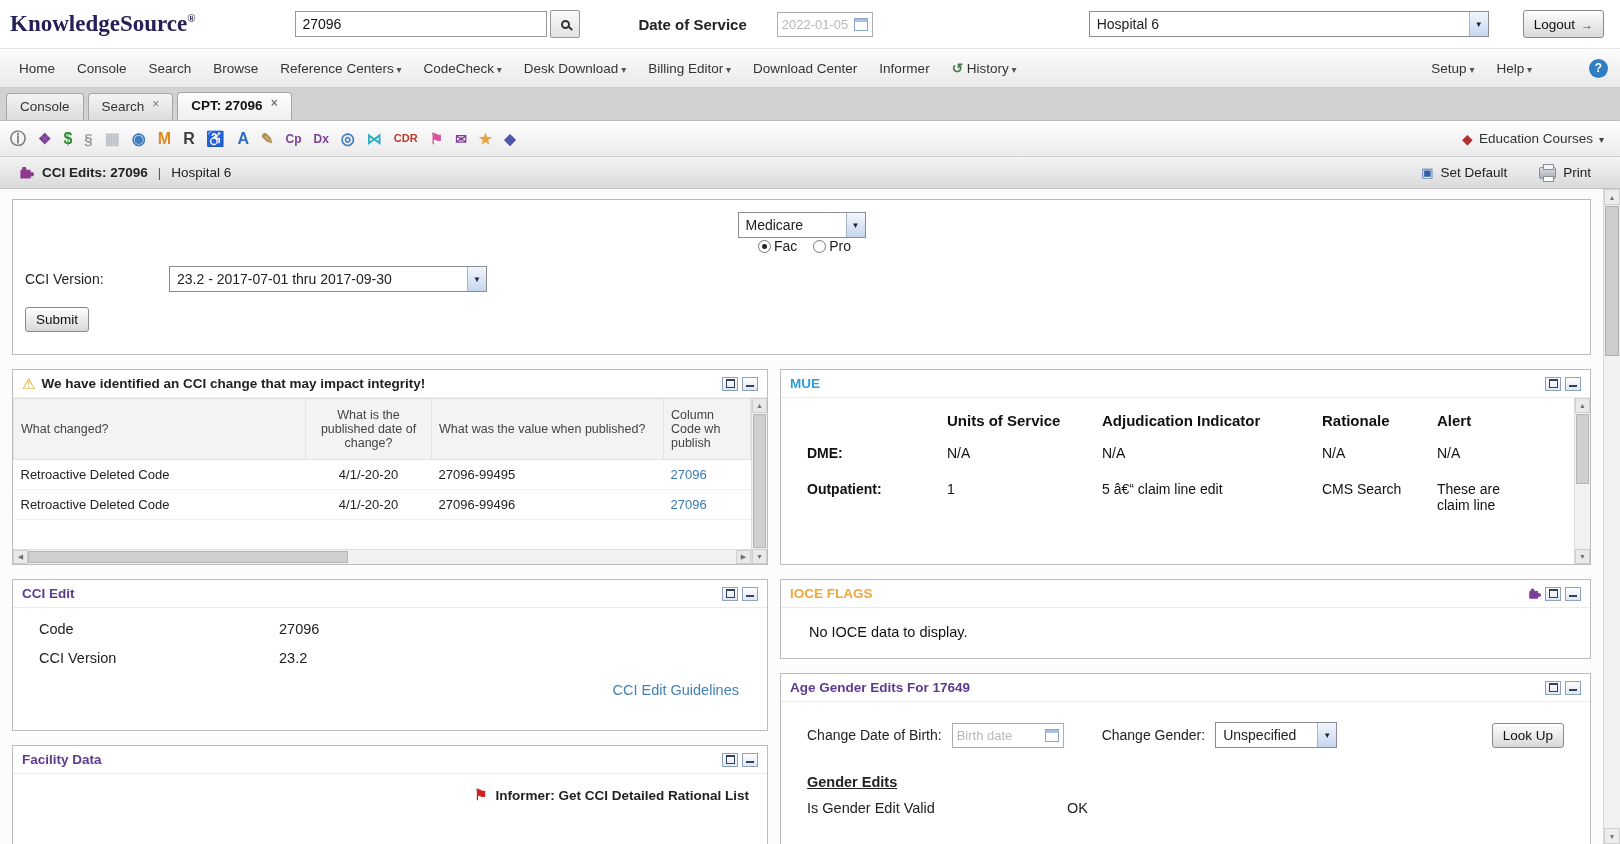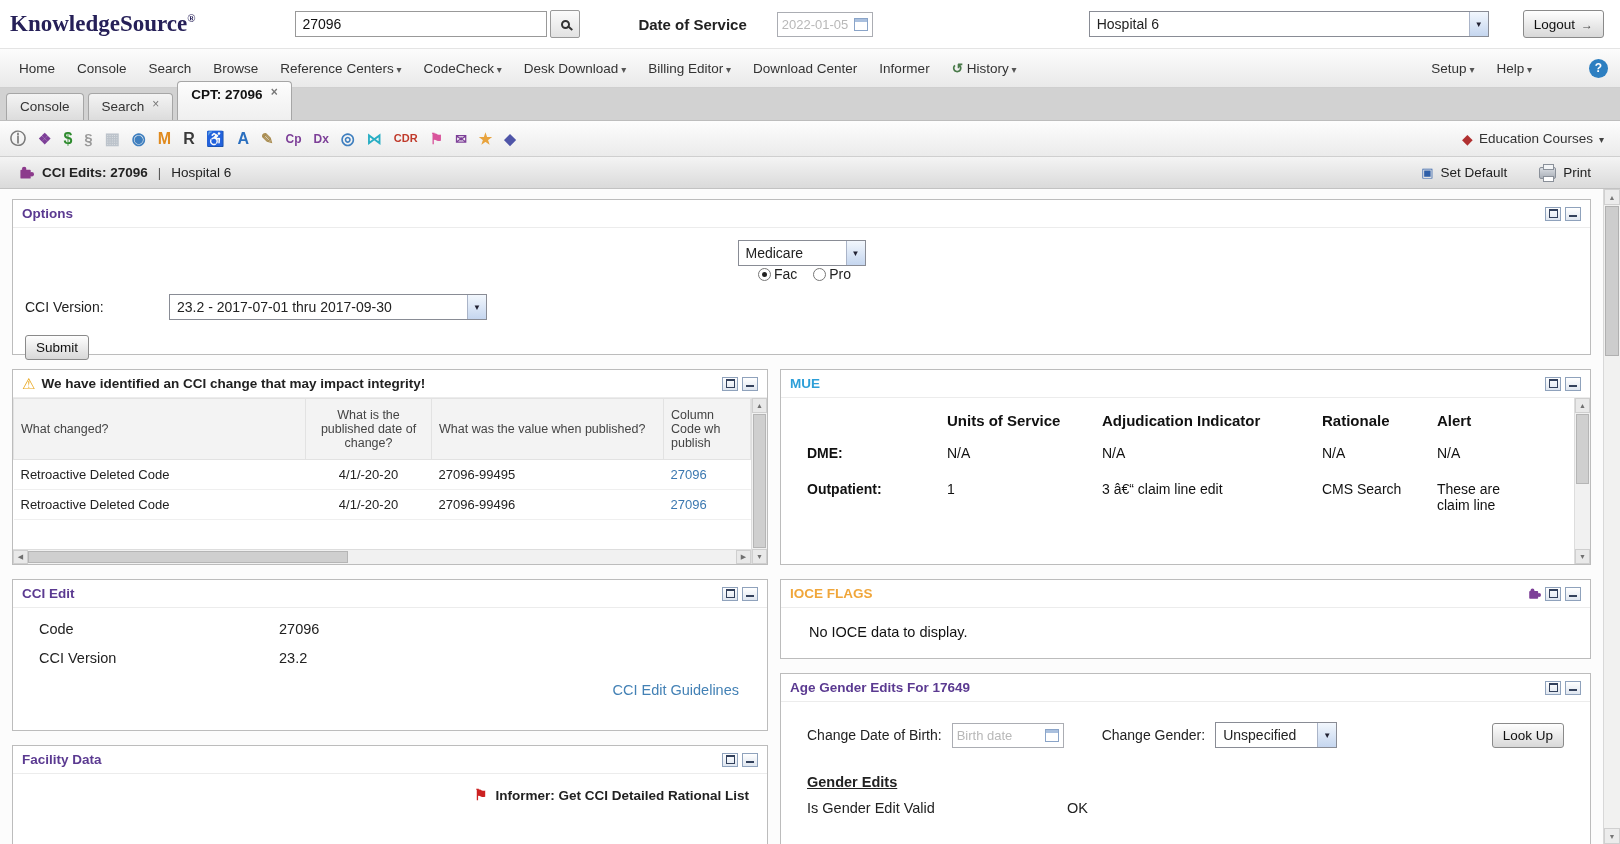--- a/index.html
+++ b/index.html
@@ -36,21 +36,21 @@
   .nav-item { padding:0 11px; font-size:13.5px; color:#333; cursor:pointer; white-space:nowrap; }
   .nav-item.has-caret::after { content:" ▾"; font-size:10px; color:#555; }
   .nav-item.has-history::before { content:"↺ "; color:#4a7a4a; font-weight:bold; }
   .nav-right { margin-left:auto; display:flex; align-items:center; }
   .help-circle { width:19px; height:19px; border-radius:50%; background:#2d7fc1; color:#fff; display:flex; align-items:center; justify-content:center; font-size:12px; font-weight:bold; margin-left:46px; margin-right:4px; cursor:pointer; }
   .help-circle::after { content:"?"; }
 
   
   .tabbar { height:33px; background:#d2d2d2; border-bottom:1px solid #bdbdbd; display:flex; align-items:flex-end; padding:4px 6px 0; gap:4px; }
   .tab { display:flex; align-items:center; gap:8px; padding:5px 13px 6px; background:linear-gradient(#f4f4f4,#dcdcdc); border:1px solid #a6a6a6; border-bottom:none; border-radius:4px 4px 0 0; font-size:13.5px; color:#333; cursor:pointer; white-space:nowrap; }
-  .tab.active { background:linear-gradient(#fdfdfd,#efefef); font-weight:bold; color:#111; padding-bottom:18px; }
+  .tab.active { background:linear-gradient(#fdfdfd,#efefef); font-weight:bold; color:#111; padding-bottom:7px; }
   .tab-close { font-size:12px; color:#777; line-height:1; margin-top:-6px; }
   .tab-close::after { content:"×"; }
 
   
   .icontoolbar { height:36px; background:linear-gradient(#fdfdfd,#ebebeb); border-bottom:1px solid #cfcfcf; display:flex; align-items:center; padding:0 10px; }
   .tb-icons { display:flex; align-items:center; gap:12px; }
   .tb-icon { font-weight:bold; cursor:pointer; line-height:1; }
   .edu { margin-left:auto; display:flex; align-items:center; gap:6px; cursor:pointer; margin-right:6px; }
   .edu-icon::after { content:"◆"; color:#b03030; font-size:14px; }
   .edu-label { font-size:13.5px; color:#333; }
@@ -282,27 +282,20 @@
       <span class="crumb-btn">
         <span class="print-icon"></span>
         <span>Print</span>
       </span>
     </div>
   </div>
 
   <div class="content">
 
     <div class="panel opt-panel">
-      <div class="panel-hd">
-        <span class="panel-title t-purple">Options</span>
-        <span class="hd-right">
-          <span class="win-btn restore"></span>
-          <span class="win-btn minimize"></span>
-        </span>
-      </div>
       <div class="opt-body">
         <div class="opt-row1">
           <div class="select payer-select">
             <span class="select-value">Medicare</span>
             <span class="select-btn"></span>
           </div>
           <div class="radio-group">
             <span class="radio checked"></span>
             <span class="radio-label">Fac</span>
             <span class="radio"></span>
@@ -445,21 +438,21 @@
                   <tr>
                     <td class="rowlabel">DME:</td>
                     <td>N/A</td>
                     <td>N/A</td>
                     <td>N/A</td>
                     <td class="alert-cell">N/A</td>
                   </tr>
                   <tr>
                     <td class="rowlabel">Outpatient:</td>
                     <td>1</td>
-                    <td>3 â€“ claim line edit</td>
+                    <td>5 â€“ claim line edit</td>
                     <td>CMS Search</td>
                     <td class="alert-cell">These are claim line</td>
                   </tr>
                 </tbody>
               </table>
             </div>
             <div class="vscroll mue">
               <span class="sarrow up"></span>
               <span class="vthumb"></span>
               <span class="vfill"></span>

